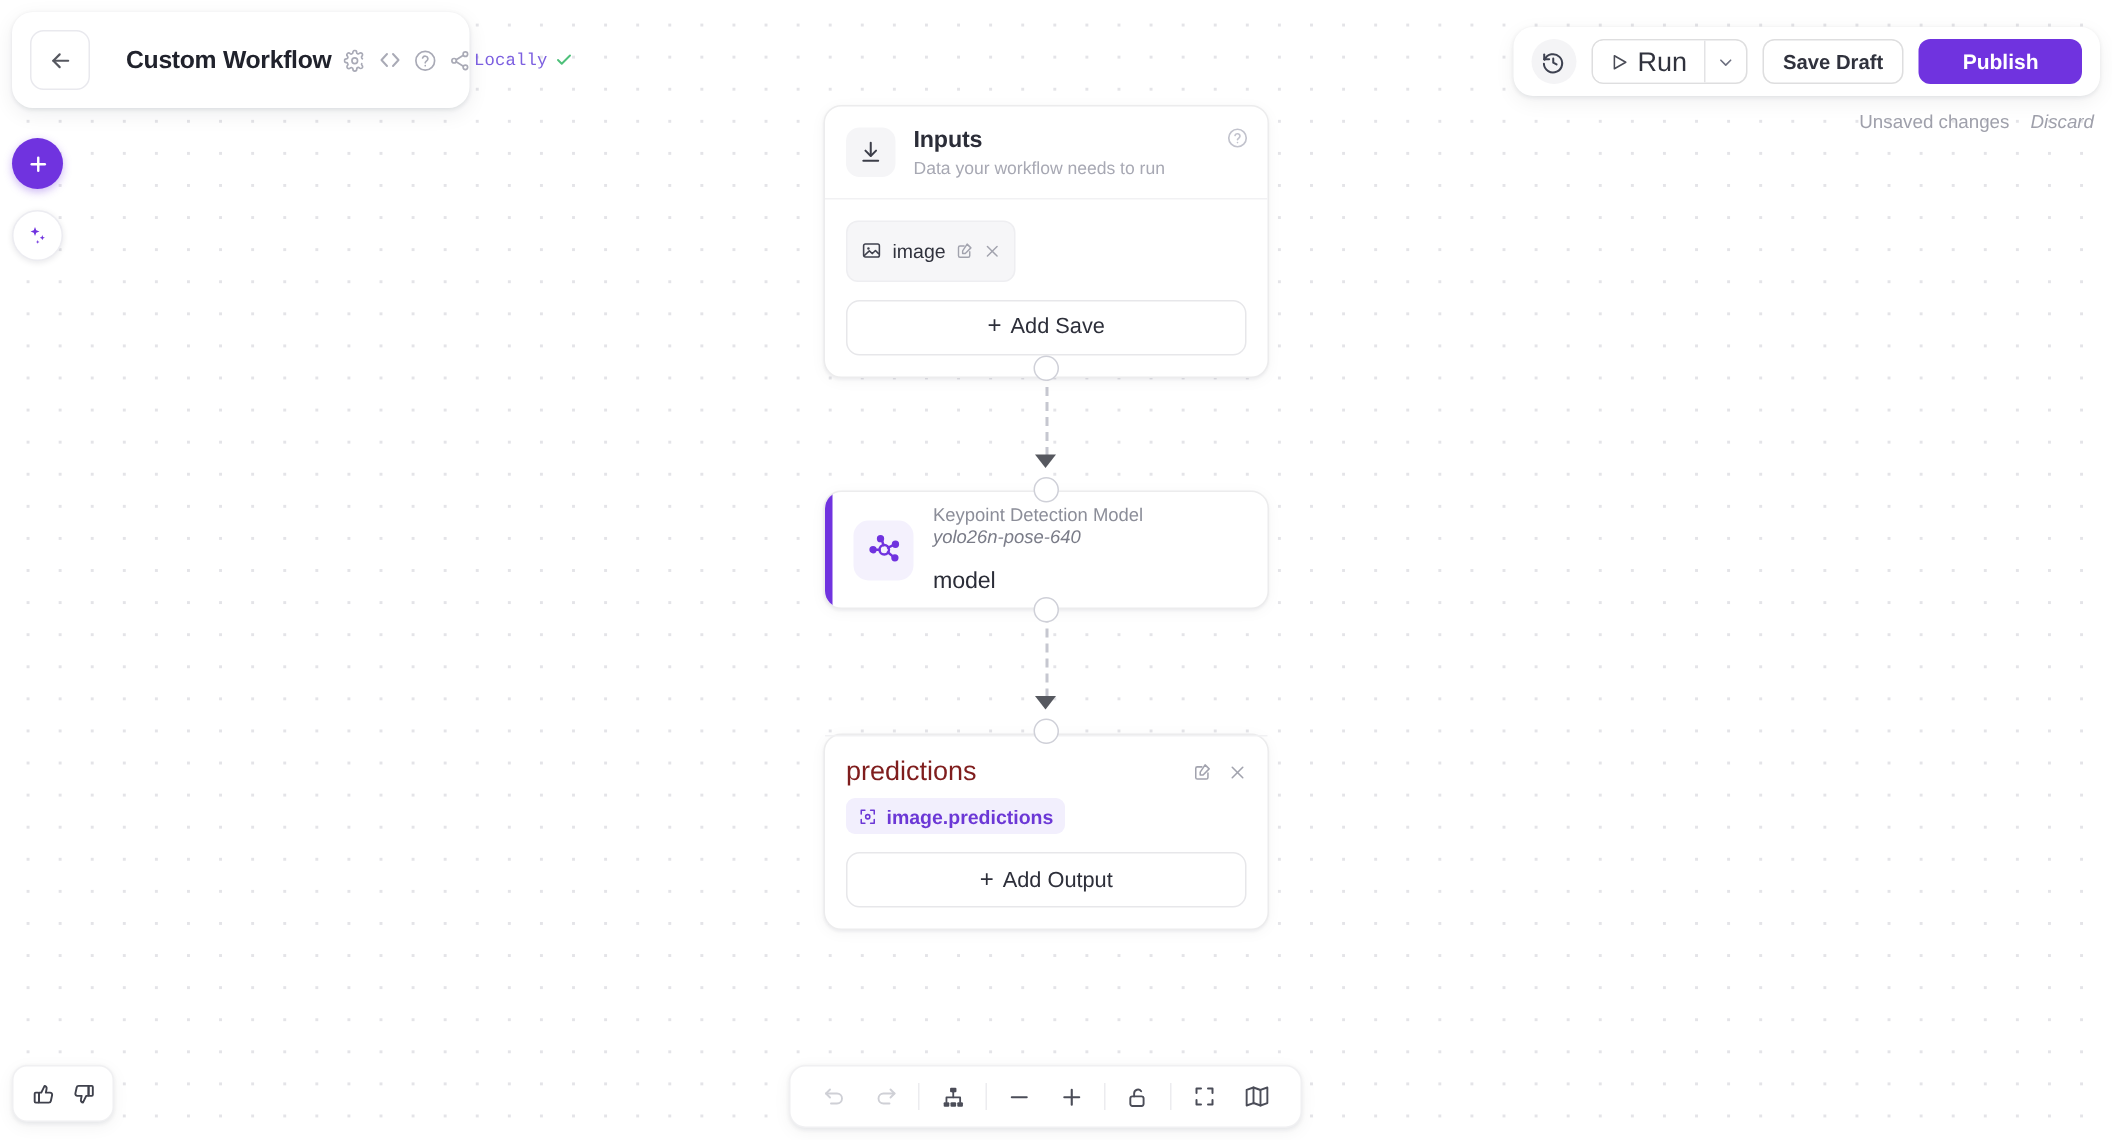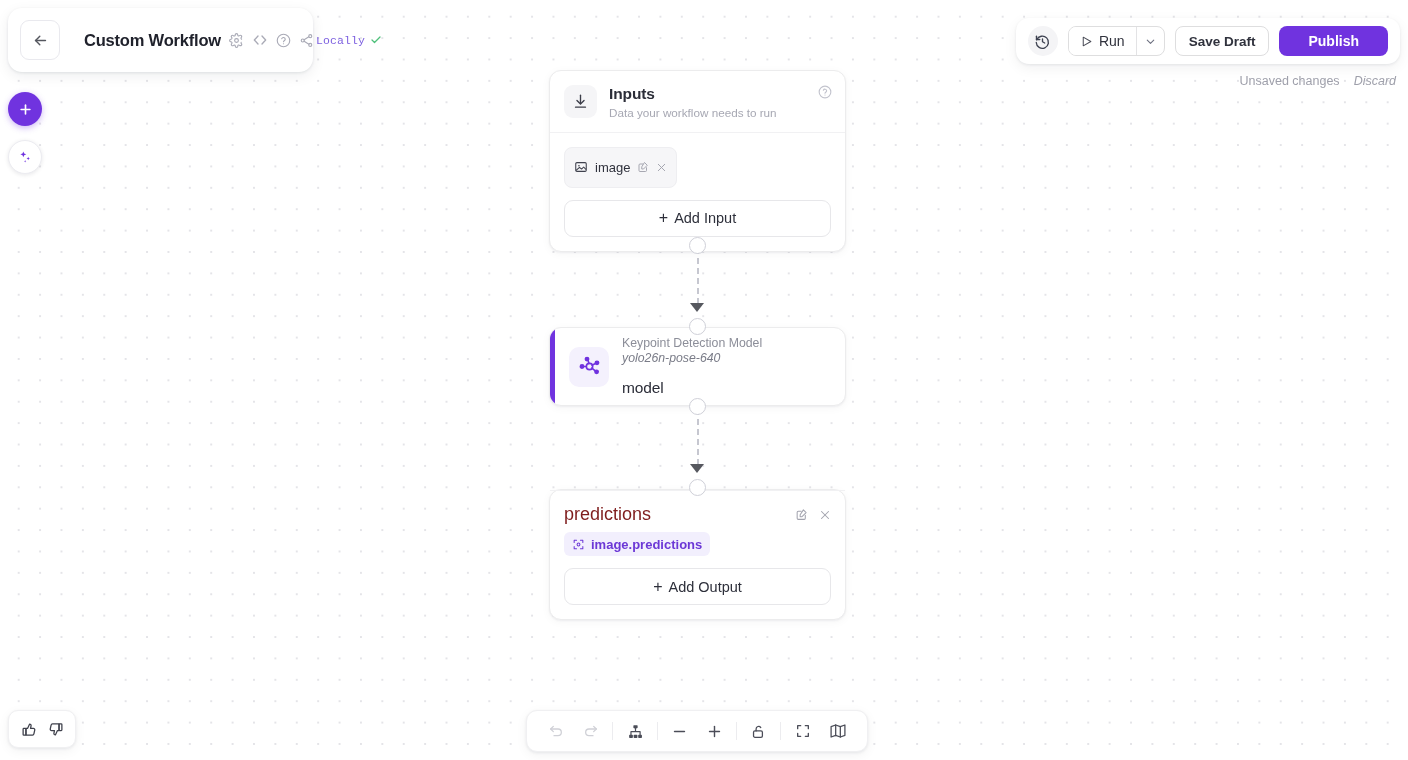--- a/index.html
+++ b/index.html
@@ -111,21 +111,21 @@
     display: flex; align-items: stretch;
     border: 1px solid #dededf;
     border-radius: 8px;
     overflow: hidden;
     height: 30px;
     background: #fff;
   }
   #run-btn {
     display: flex; align-items: center; gap: 6px;
     padding: 0 11px;
-    font-size: 14px;
+    font-size: 18px;
     color: #30323d;
     cursor: pointer;
     background: #fff;
     border: none;
     font-family: inherit;
   }
   #run-caret {
     width: 28px;
     border-left: 1px solid #e3e3e5;
     display: flex; align-items: center; justify-content: center;
@@ -478,21 +478,21 @@
         </span>
         <span class="chip-act">
           <svg width="11" height="11" viewBox="0 0 24 24" fill="none" stroke="currentColor" stroke-width="2.1" stroke-linecap="round">
             <line x1="5" y1="5" x2="19" y2="19"></line>
               <line x1="19" y1="5" x2="5" y2="19"></line>
           </svg>
         </span>
       </div>
       <button class="add-btn">
         <span class="plus">+</span>
-        <span>Add Input</span>
+        <span>Add Save</span>
       </button>
     </div>
   </div>
 
   <div class="port" style="left:689px; top:237px;"></div>
 
   <div class="edge" style="left:697px; top:248px; height:56px;"></div>
   <div class="arrow" style="left:690px; top:303px;"></div>
   <div class="port" style="left:689px; top:318px;"></div>
 

